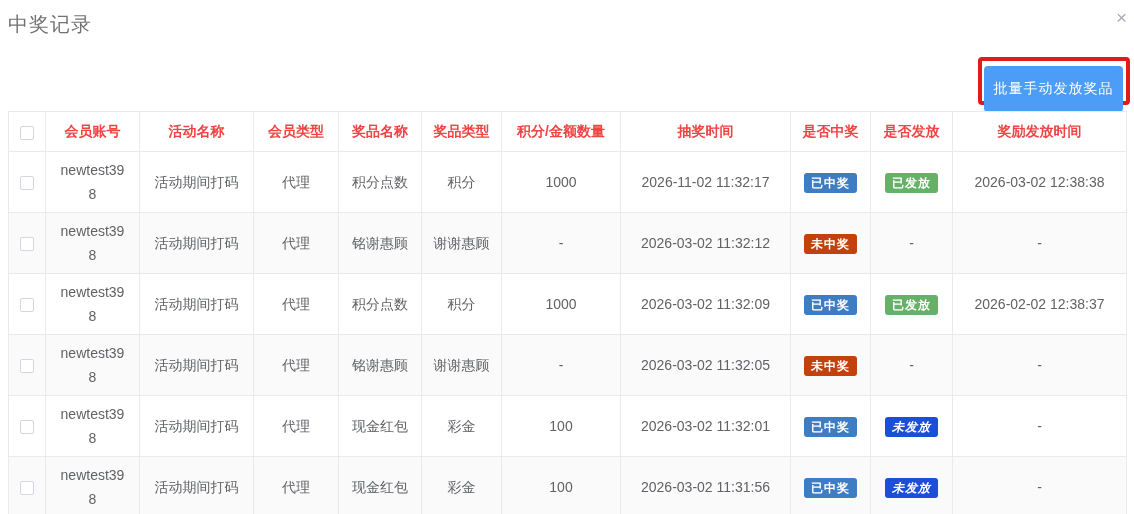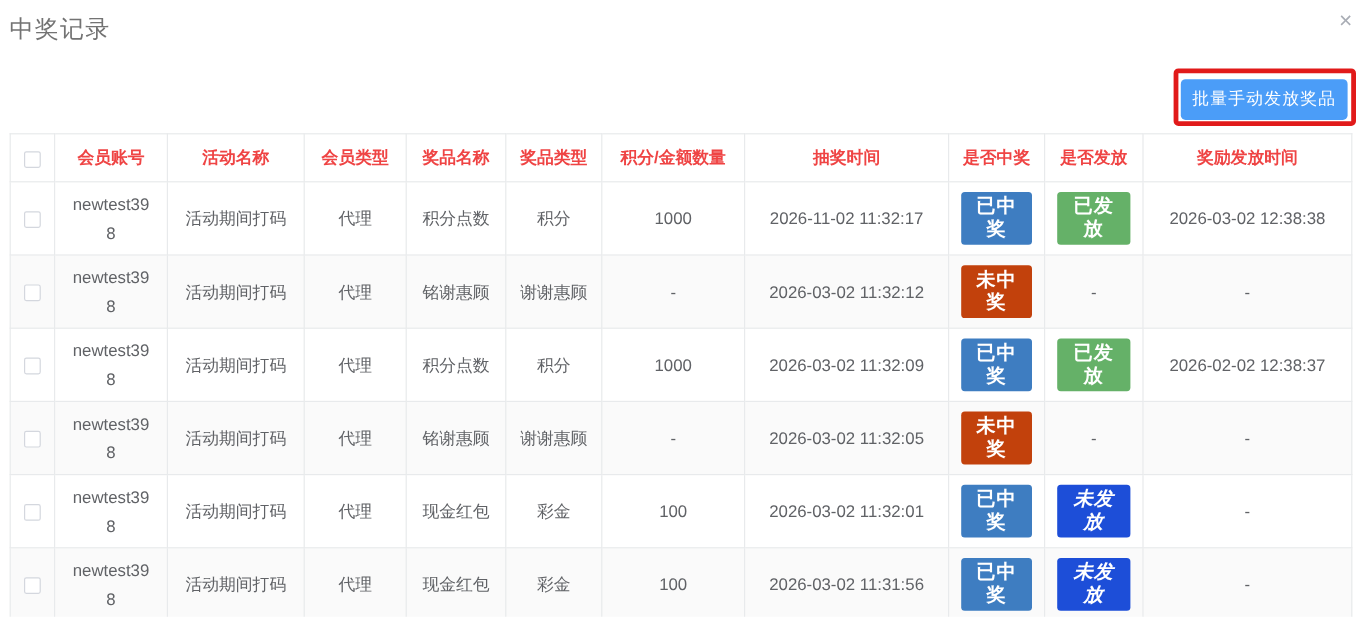--- a/index.html
+++ b/index.html
@@ -22,21 +22,21 @@
   }
   .highlight-box {
     position: absolute; top: 57px; right: 4px;
     width: 152px; height: 48px;
     border: 4px solid #e11a1a;
     border-radius: 4px;
     pointer-events: none;
   }
   .batch-btn {
     position: absolute; top: 66px; right: 11px;
-    width: 139px; height: 34px;
+    width: 139px; height: 46px;
     background: #4b9df8;
     color: #ffffff;
     border: none; border-radius: 4px;
     font-size: 14px; font-weight: 500;
     font-family: inherit;
     cursor: pointer;
     letter-spacing: 1px;
   }
   .record-table {
     position: absolute; left: 8px; top: 111px;
@@ -68,21 +68,21 @@
     border-radius: 2px;
     background: #ffffff;
     display: inline-block;
     vertical-align: middle;
     cursor: pointer;
   }
   .badge {
     display: inline-block;
     padding: 3px 7px;
     border-radius: 3px;
-    font-size: 16px;
+    font-size: 12px;
     font-weight: bold;
     color: #ffffff;
     line-height: 1.2;
     letter-spacing: 1px;
   }
   .badge.win        { background: #3e7dc1; }
   .badge.lose       { background: #c2410c; }
   .badge.issued     { background: #65b168; }
   .badge.not-issued { background: #1d4ed8; font-style: italic; }
   .badge.plain {

